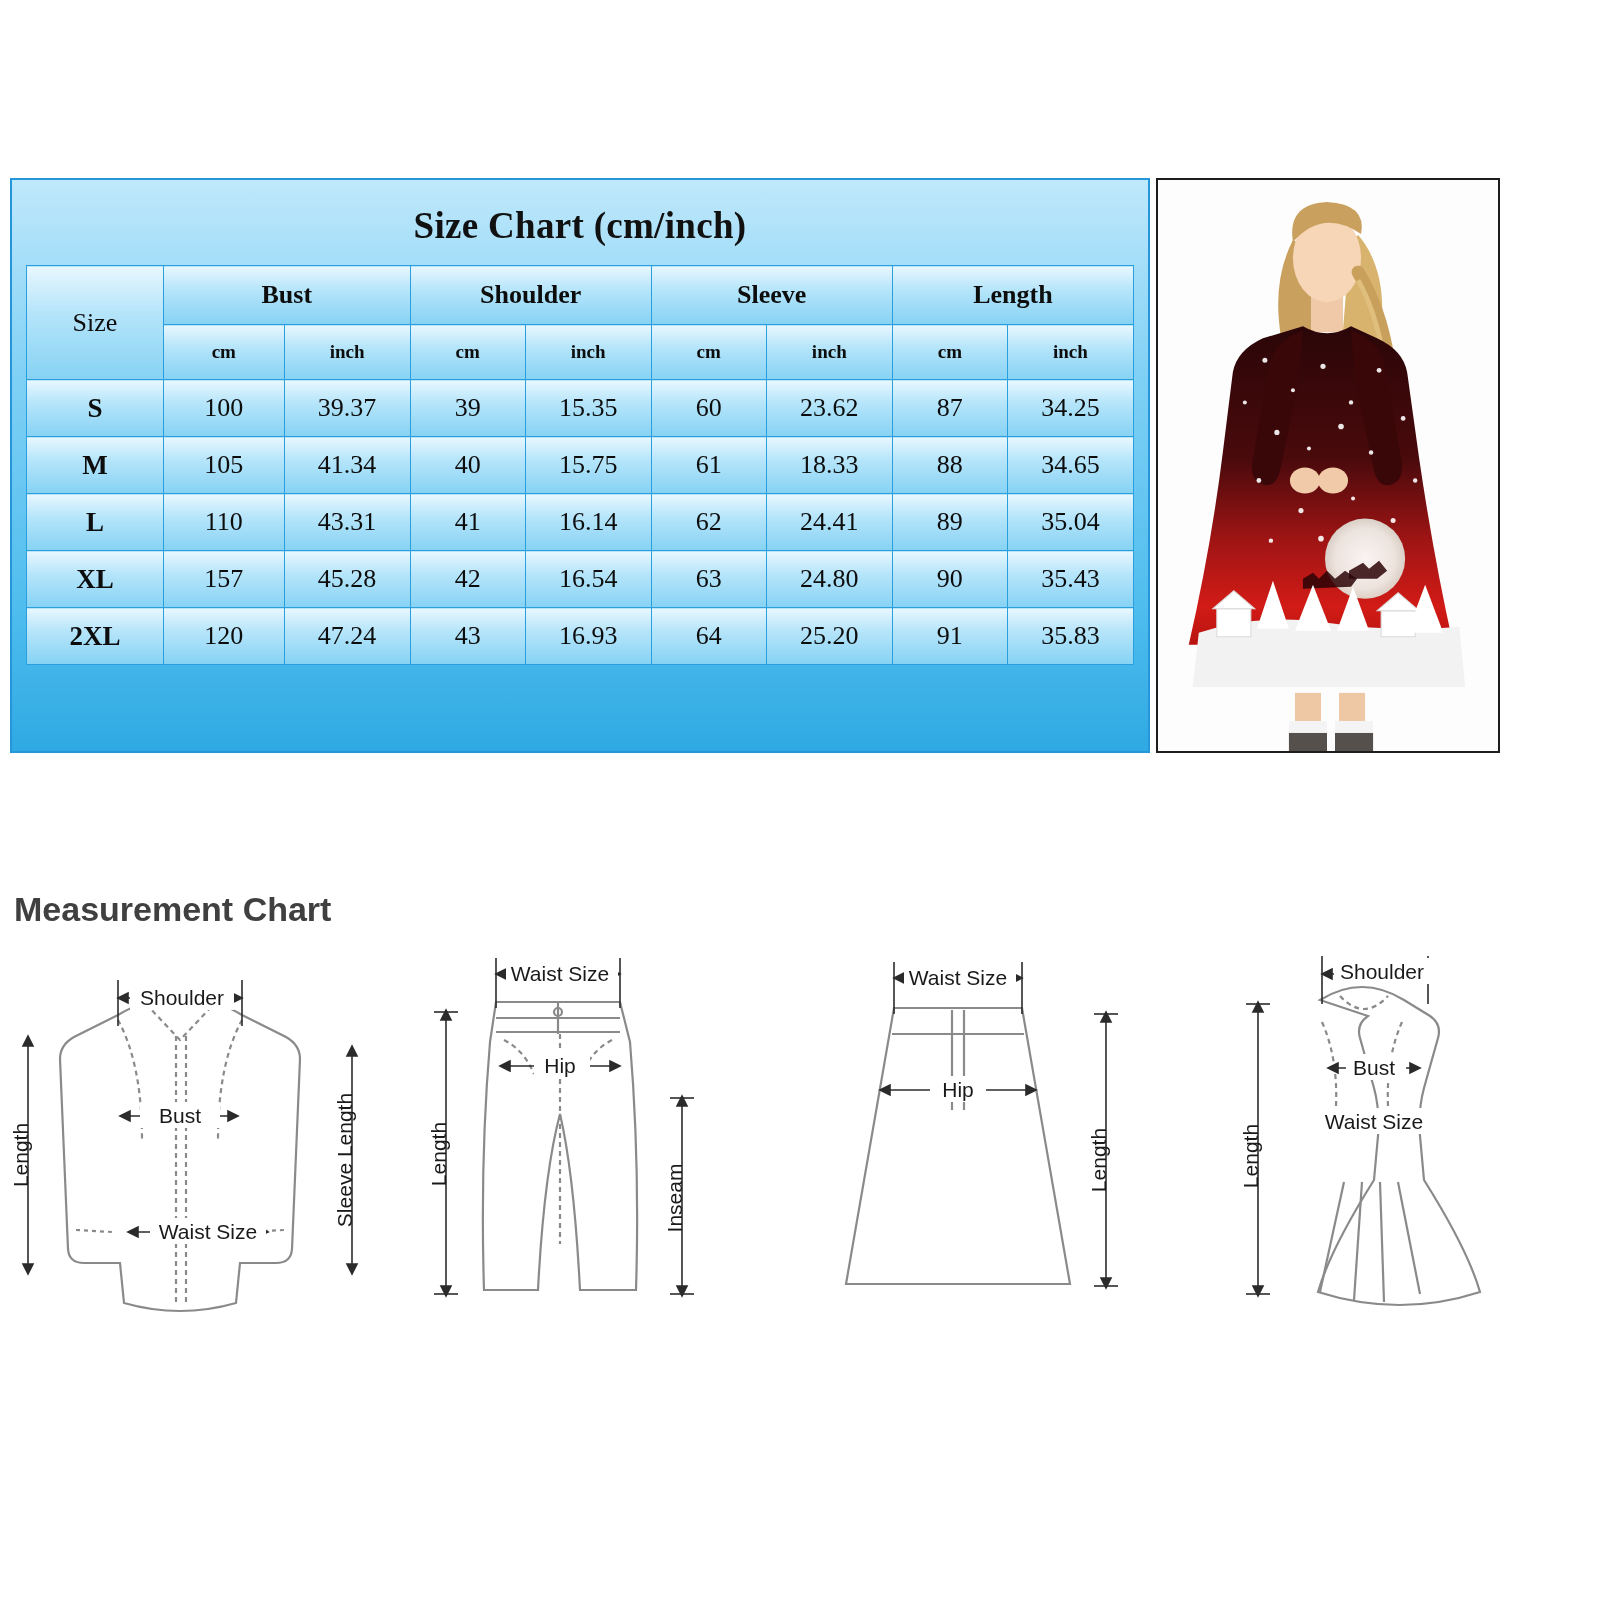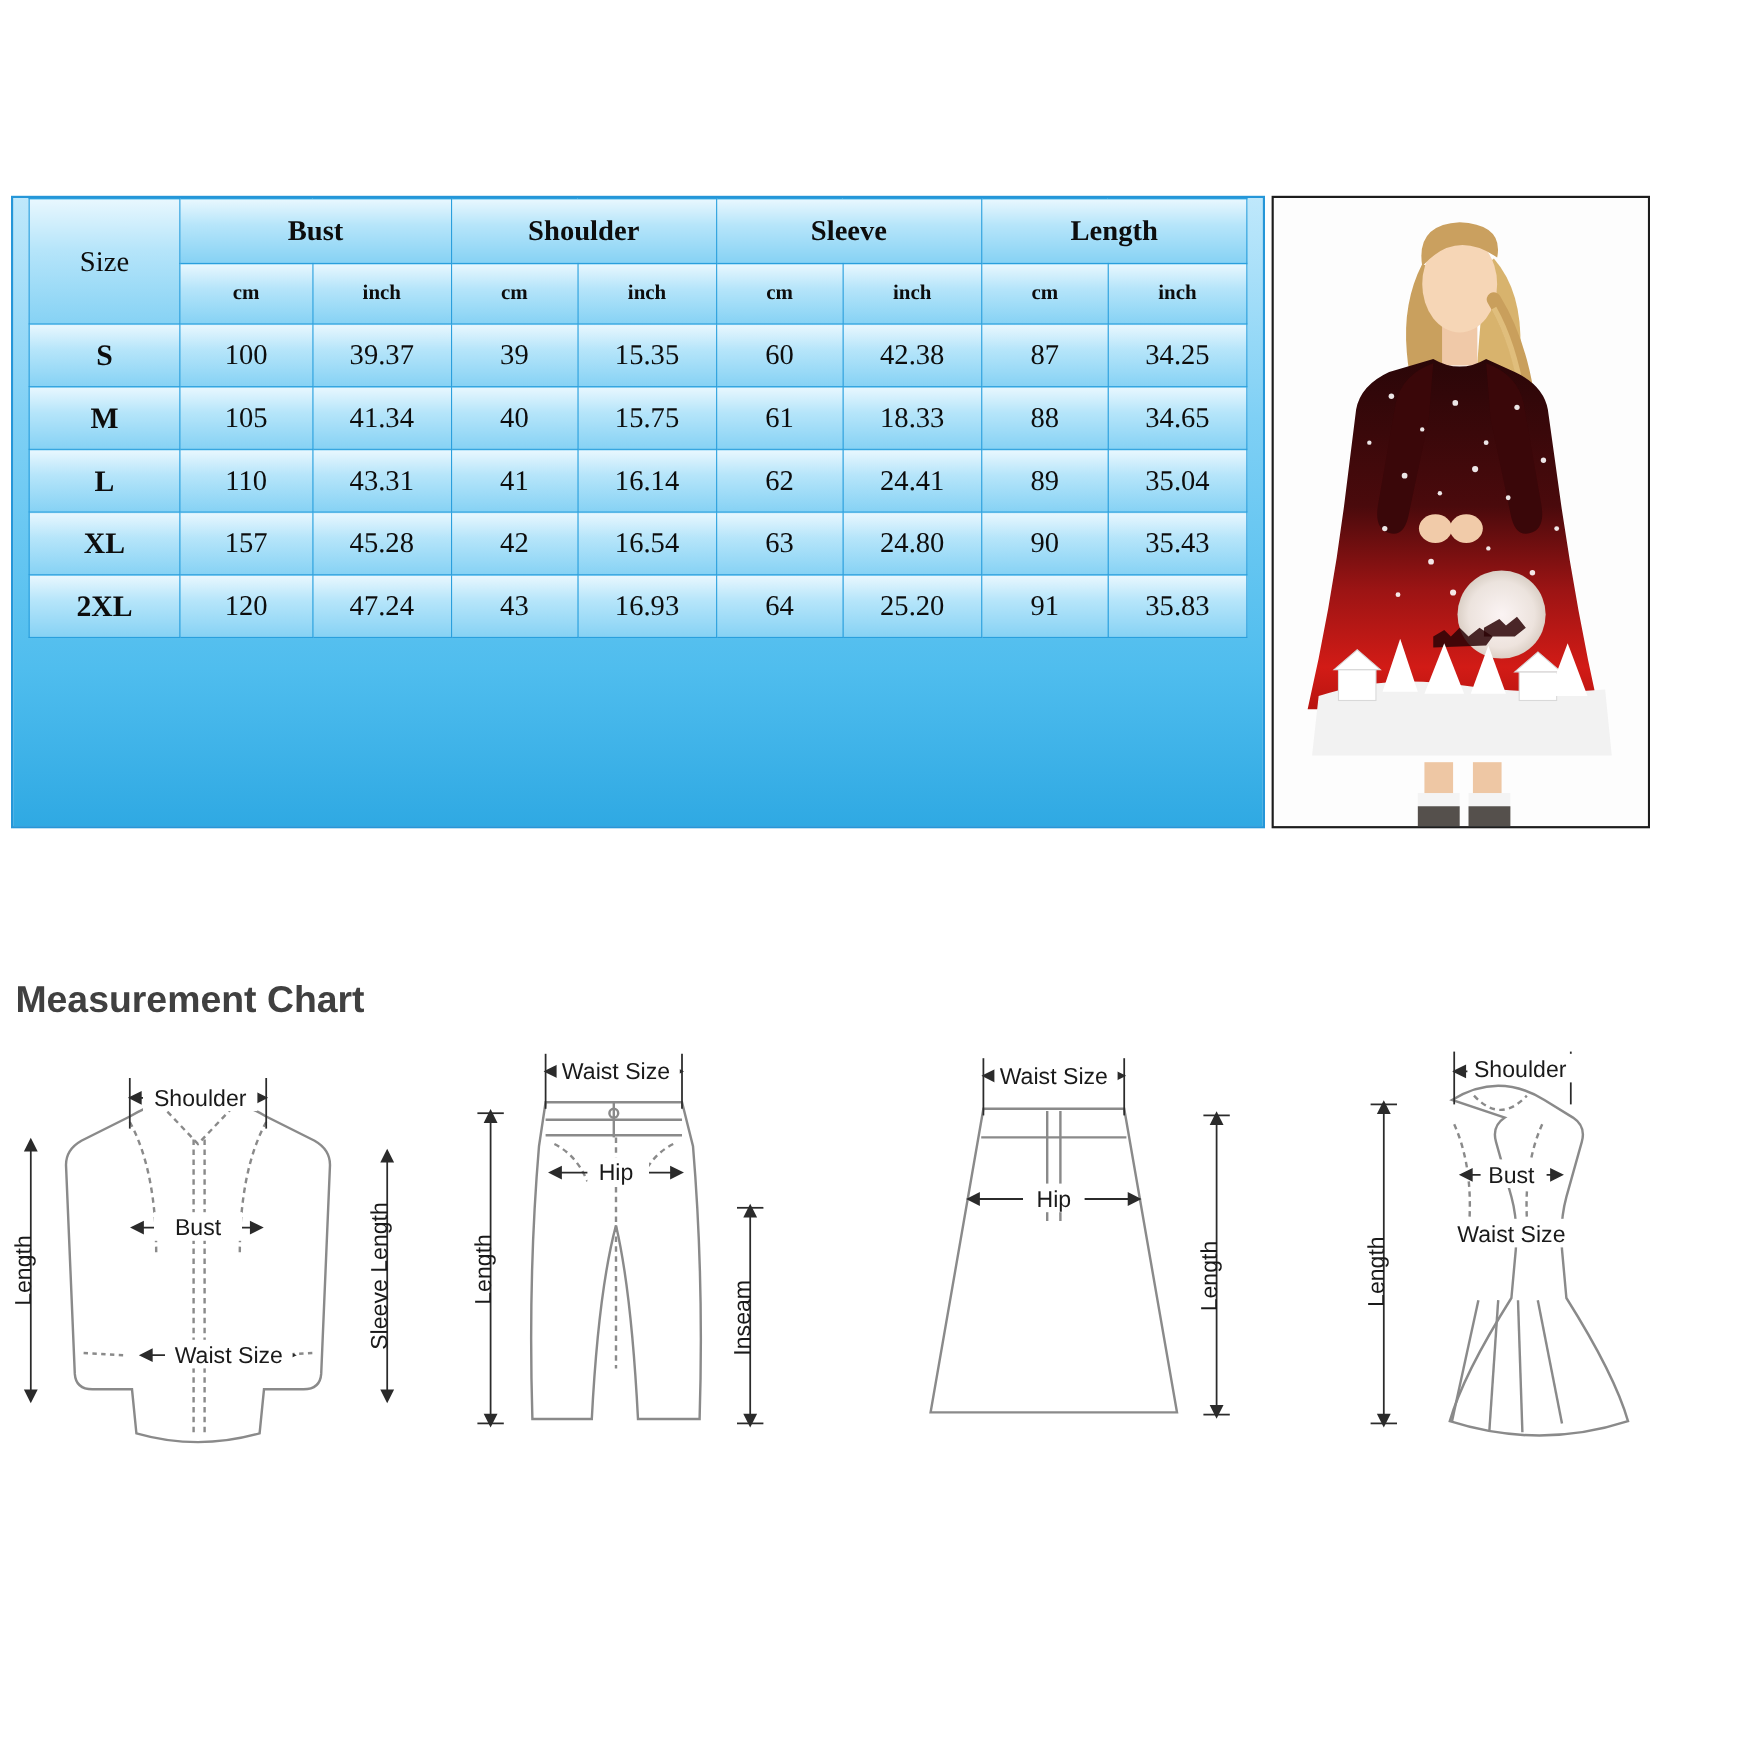--- a/index.html
+++ b/index.html
@@ -128,20 +128,21 @@
     position: relative;
   }
   .fig svg { display: block; }
 </style>
 </head>
 <body>
 
 <div id="top-panel">
 
   <div id="size-chart-block">
+    <div id="size-chart-title">Size Chart (cm/inch)</div>
 
     <table class="size-table">
       <colgroup>
         <col style="width:12.5%">
           <col style="width:11%">
           <col style="width:11.5%">
         <col style="width:10.5%">
           <col style="width:11.5%">
           <col style="width:10.5%">
         <col style="width:11.5%">
@@ -167,21 +168,21 @@
         <td class="unit">inch</td>
       </tr>
 
       <tr>
         <td class="sizecell">S</td>
         <td class="val">100</td>
         <td class="val">39.37</td>
         <td class="val">39</td>
         <td class="val">15.35</td>
         <td class="val">60</td>
-        <td class="val">42.38</td>
+        <td class="val">23.62</td>
         <td class="val">87</td>
         <td class="val">34.25</td>
       </tr>
       <tr>
         <td class="sizecell">M</td>
         <td class="val">105</td>
         <td class="val">41.34</td>
         <td class="val">40</td>
         <td class="val">15.75</td>
         <td class="val">61</td>

